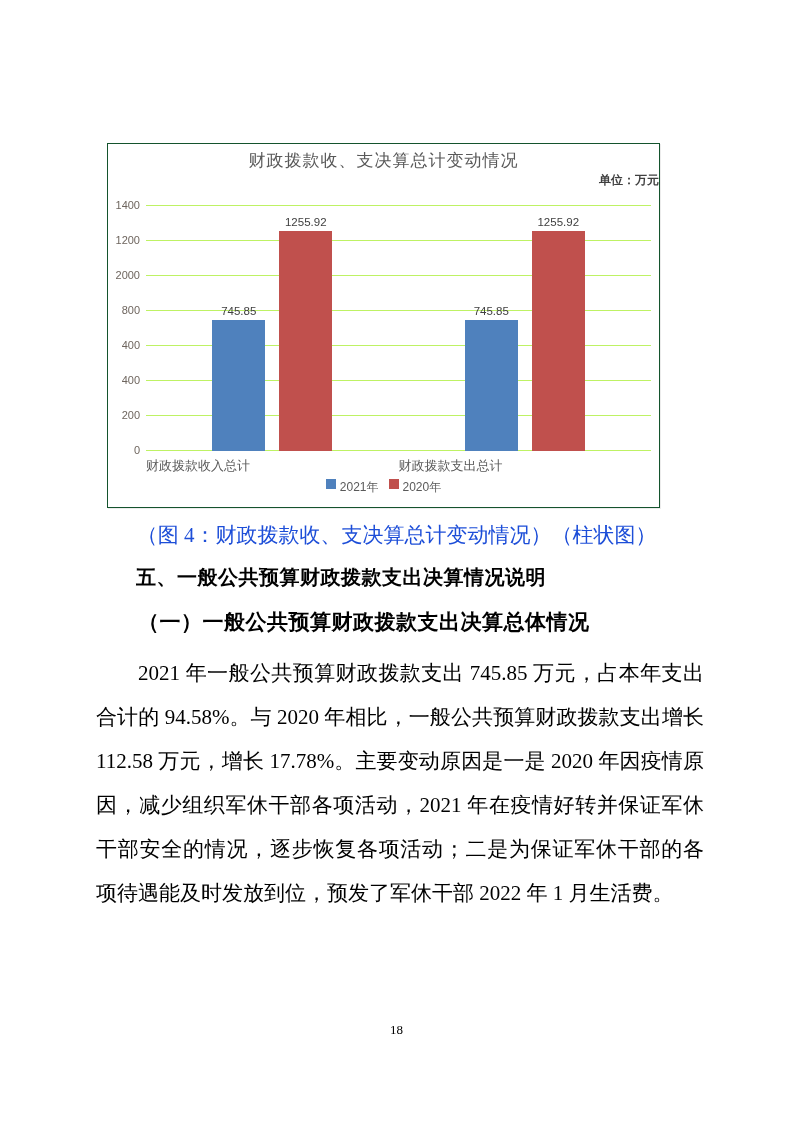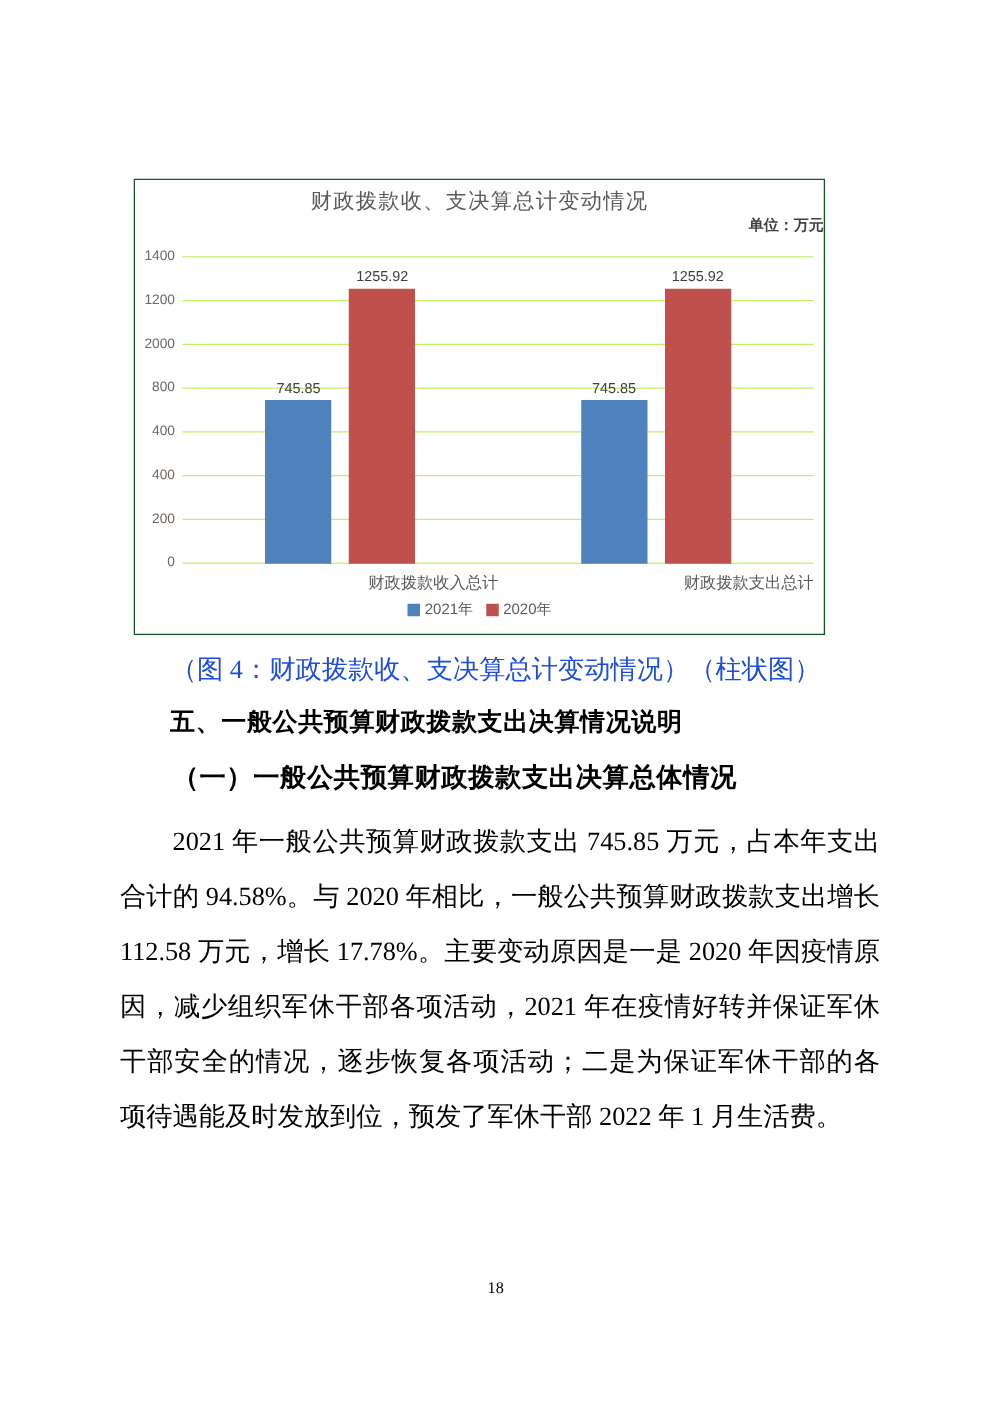--- a/index.html
+++ b/index.html
@@ -49,29 +49,29 @@
   .bar { position:absolute; bottom:0; left:0; width:100%; }
   .bar-label {
     position:absolute; left:50%; transform:translateX(-50%);
     font-size:11.5px; color:#404040; white-space:nowrap;
   }
   .cat-row {
     position:absolute; left:38px; right:8px; top:313px;
     display:flex;
   }
   .cat-label {
-    width:50%; text-align:right;
+    width:50%; text-align:left;
     font-size:13px; color:#595959;
   }
   .legend {
     position:absolute; left:0; right:0; bottom:11px;
     display:flex; justify-content:center; gap:10px;
     font-size:12px; color:#595959;
   }
-  .legend-item { display:flex; align-items:center; gap:4px; }
+  .legend-item { display:flex; align-items:flex-start; gap:4px; }
   .legend-swatch { width:10px; height:10px; display:inline-block; }
 
   
   .caption {
     position:absolute; top:521px; left:0; right:0;
     text-align:center; font-size:21px; color:#1d4ed8;
   }
   .heading {
     position:absolute; top:564px; left:96px; right:90px;
     text-indent:2em; font-size:20px; font-weight:bold;

